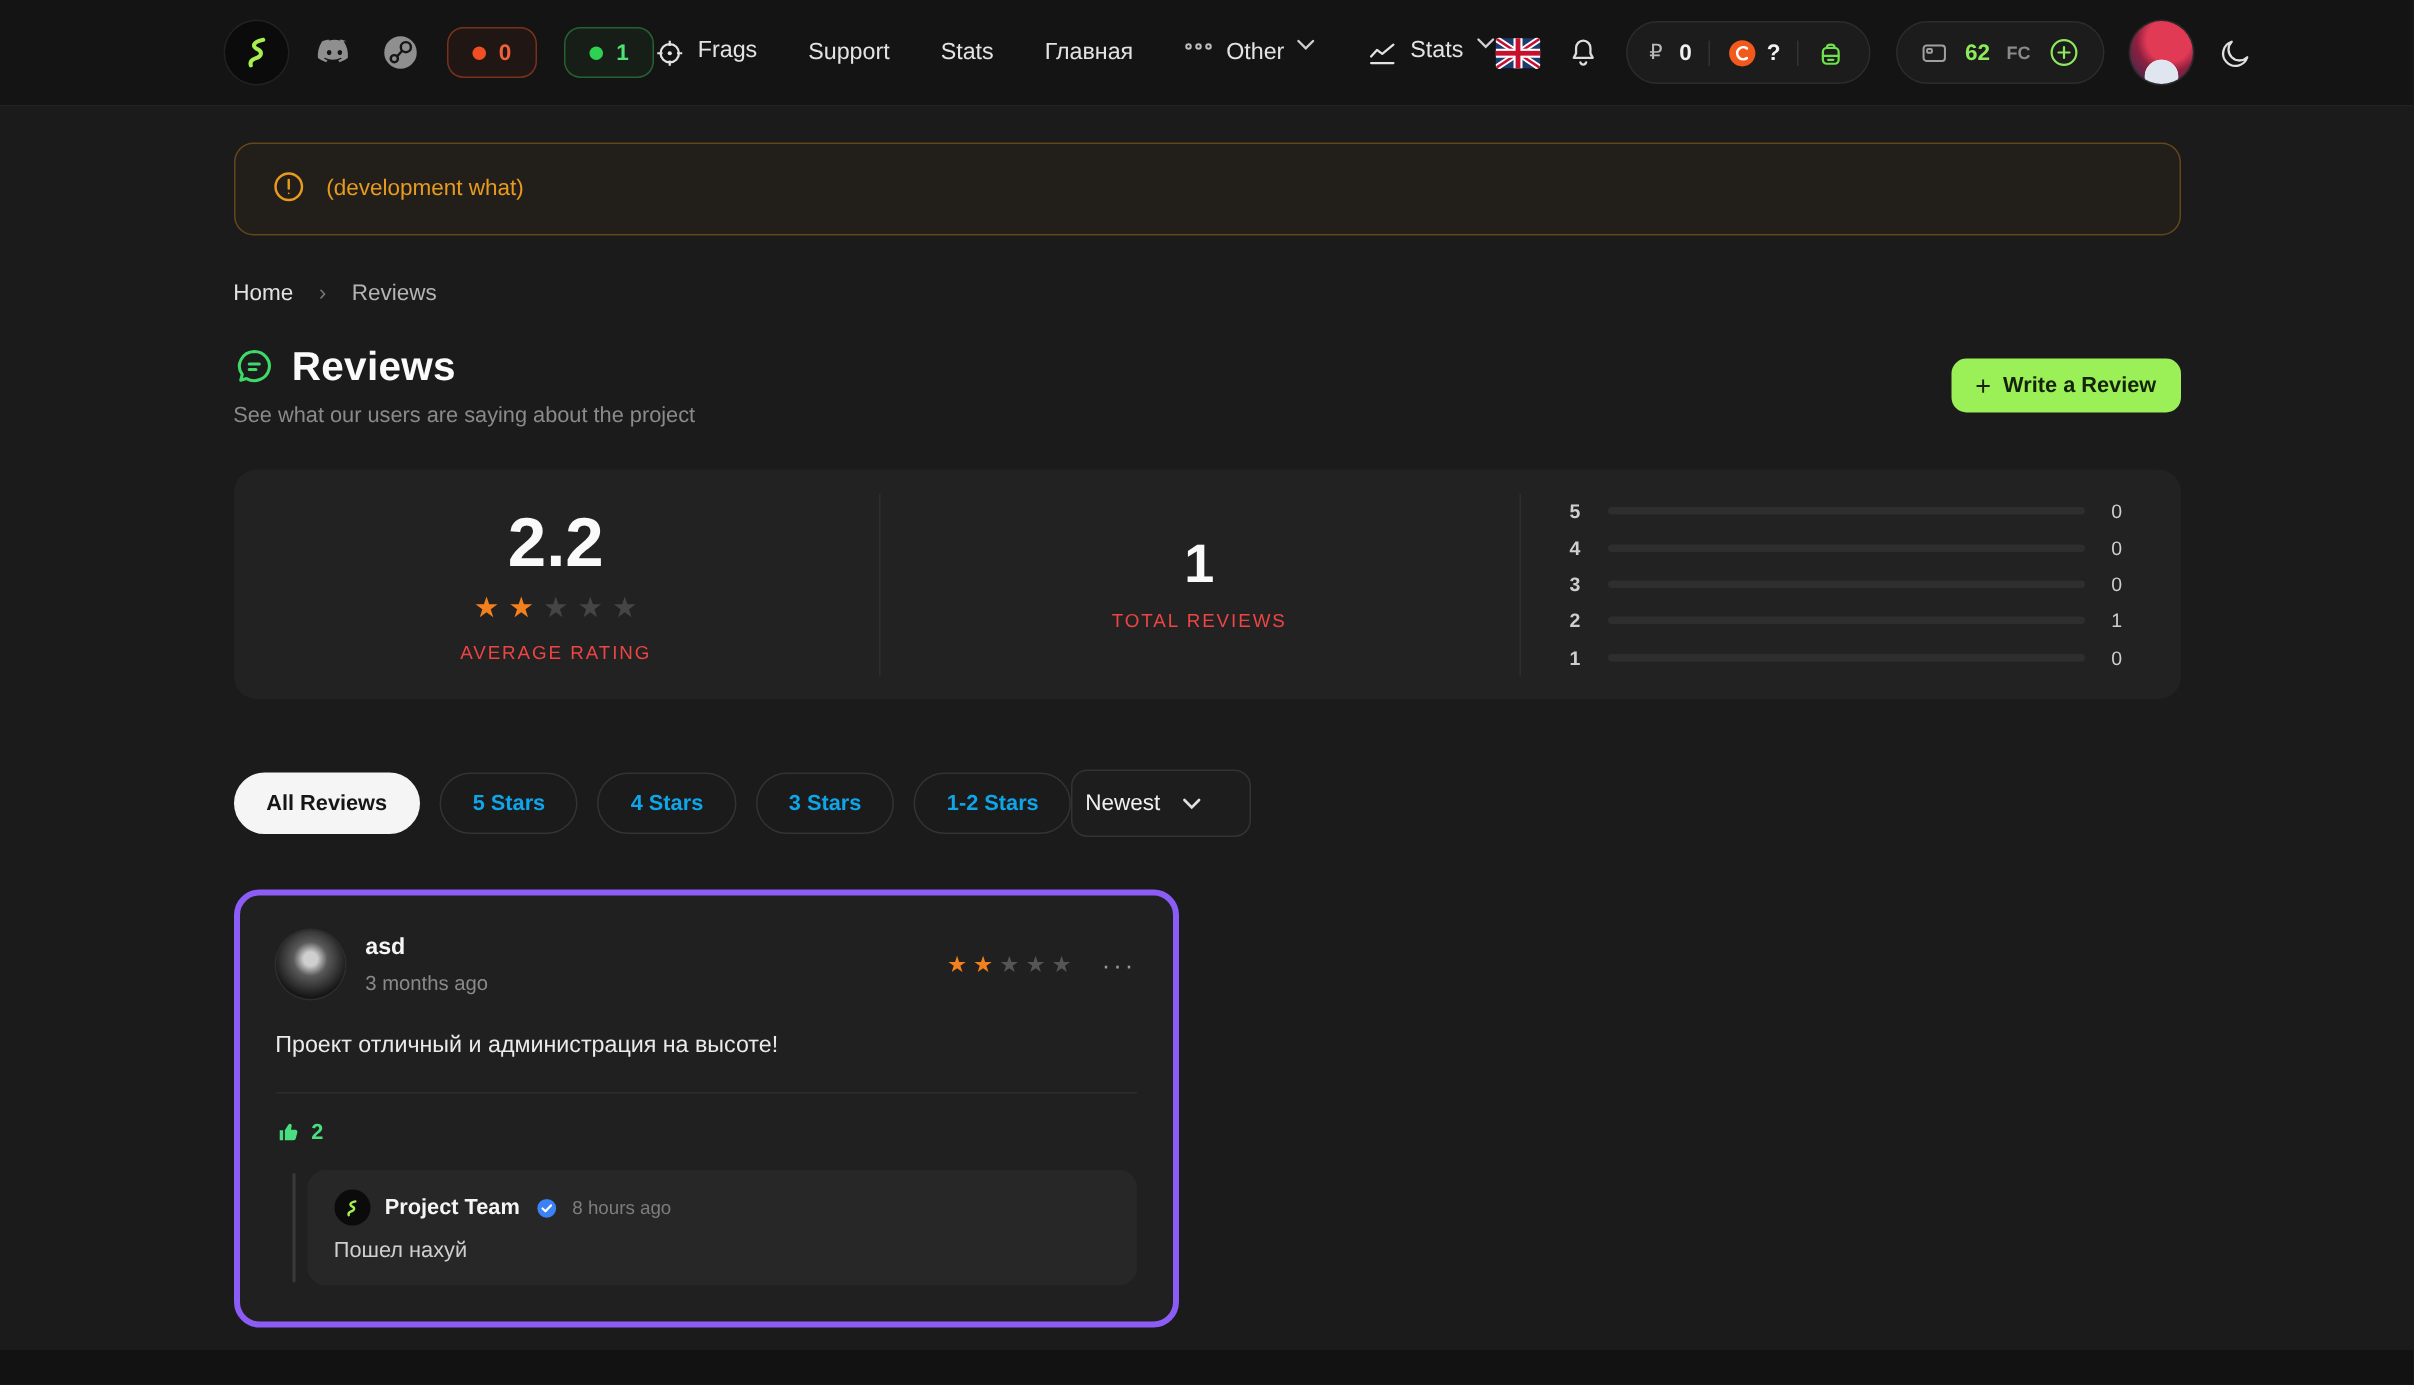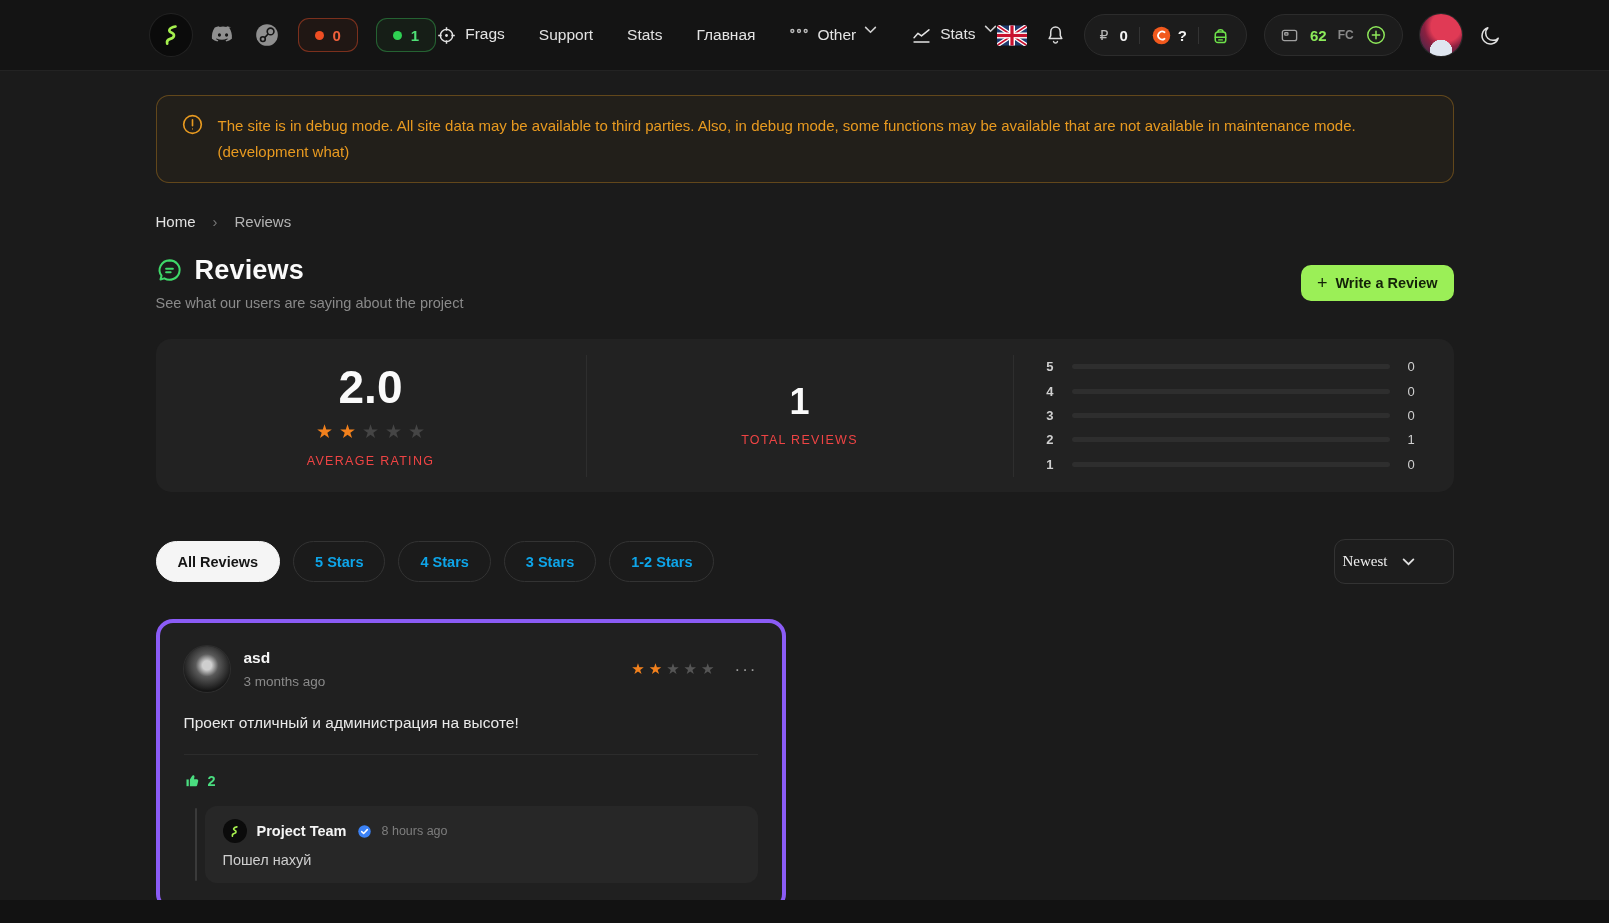--- a/index.html
+++ b/index.html
@@ -98,32 +98,32 @@
   .sum-label { margin-top:13px; color:#ef4444; font-size:12.5px; letter-spacing:1.3px; font-weight:500; }
   .total-num { font-size:36px; font-weight:800; color:#fafafa; line-height:1; }
   .bars-col { padding:0 30px 0 26px; width:100%; }
   .bar-row { display:flex; align-items:center; height:24.4px; }
   .bar-star-label { width:14px; text-align:right; font-size:13px; color:#cfcfcf; font-weight:600; }
   .bar-track { flex:1; height:5px; border-radius:3px; background:#2e2e2e; margin:0 18px; overflow:hidden; }
   .bar-fill { height:100%; border-radius:3px; background:#f97316; }
   .bar-count { width:16px; font-size:13px; color:#cfcfcf; }
 
   
-  .filter-row { margin-top:47px; display:flex; justify-content:space-between; align-items:center; }
+  .filter-row { margin-top:47px; display:flex; align-items:center; }
   .pills { display:flex; gap:13px; }
   .pill {
     height:41px; padding:0 21px; border-radius:21px; display:flex; align-items:center;
     font-size:14.5px; font-weight:700; color:#0ea5e9; border:1px solid #333; cursor:pointer;
     background:transparent;
   }
   .pill.active { background:#f5f5f5; color:#161616; border-color:#f5f5f5; }
   .sort-select {
     height:45px; min-width:120px; padding:0 8px; border:1px solid #333; border-radius:11px;
     display:flex; align-items:center; gap:14px; cursor:pointer; color:#f0f0f0;
-    font-size:15px; font-weight:500; background:#1d1d1d;font-family:Liberation Serif, serif;
+    font-size:15px; font-weight:500; background:#1d1d1d;
   }
 
   
   .review-card {
     margin-top:35px; width:630px; background:#202020; border:4px solid #8b5cf6;
     border-radius:17px; padding:23px 24px 24px;
   }
   .review-head { display:flex; align-items:center; }
   .review-avatar {
     width:46px; height:46px; border-radius:50%;
@@ -317,21 +317,20 @@
 
   <div class="debug-banner">
     <span>
       <svg width="23" height="23" viewBox="0 0 24 24" fill="none" stroke="#e89a20" stroke-width="1.7" stroke-linecap="round">
         <circle cx="12" cy="12" r="9.2"></circle>
         <path d="M12 7.2v6"></path>
         <circle cx="12" cy="16.6" r="0.6" fill="#e89a20" stroke="none"></circle>
       </svg>
     </span>
     <div class="debug-text">
-      <span>The site is in debug mode. All site data may be available to third parties. Also, in debug mode, some functions may be available that are not available in maintenance mode.</span>
       <span>(development what)</span>
     </div>
   </div>
 
   <div class="breadcrumb">
     <span class="crumb-home">Home</span>
     <span class="crumb-sep">›</span>
     <span class="crumb-cur">Reviews</span>
   </div>
 
@@ -349,21 +348,21 @@
       <div class="page-sub">See what our users are saying about the project</div>
     </div>
     <button class="write-btn">
       <span class="plus-glyph">+</span>
       <span>Write a Review</span>
     </button>
   </div>
 
   <div class="summary-card">
     <div class="sum-col">
-      <div class="avg-num">2.0</div>
+      <div class="avg-num">2.2</div>
       <div class="stars">
           <span class="star on">★</span>
           <span class="star on">★</span>
           <span class="star">★</span>
           <span class="star">★</span>
           <span class="star">★</span>
         </div>
       <div class="sum-label">AVERAGE RATING</div>
     </div>
     <div class="sum-col mid">

